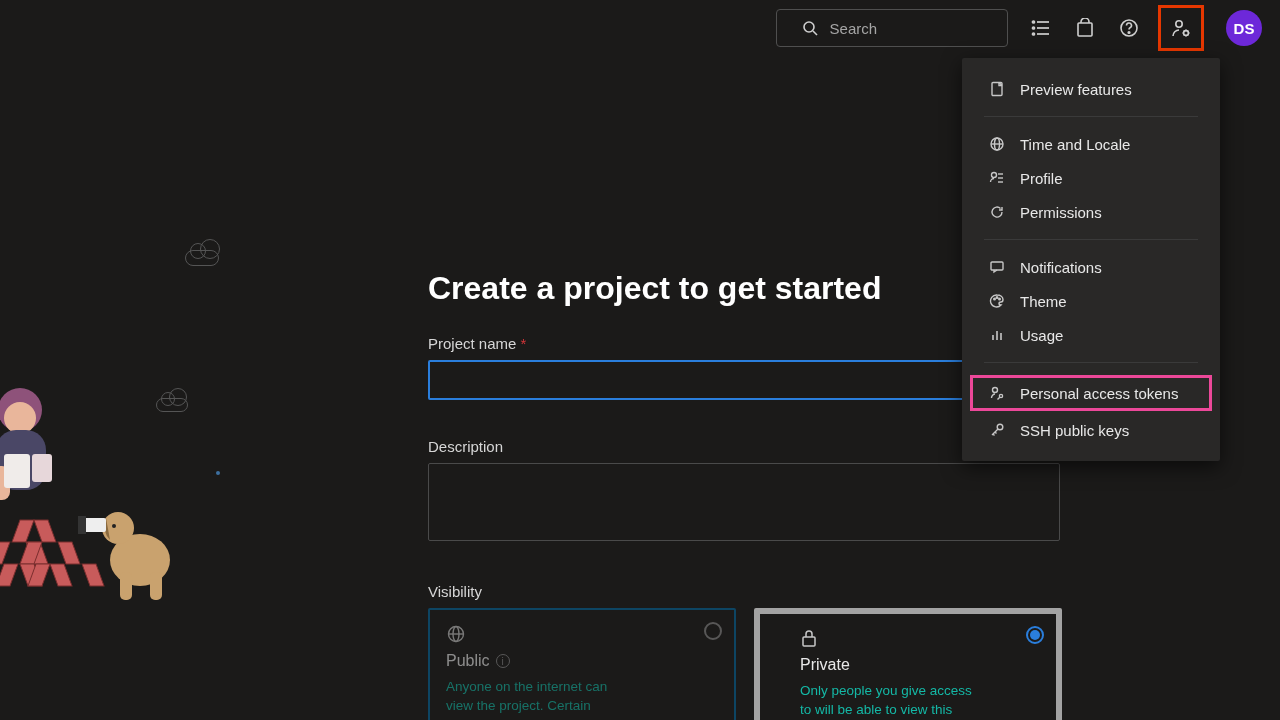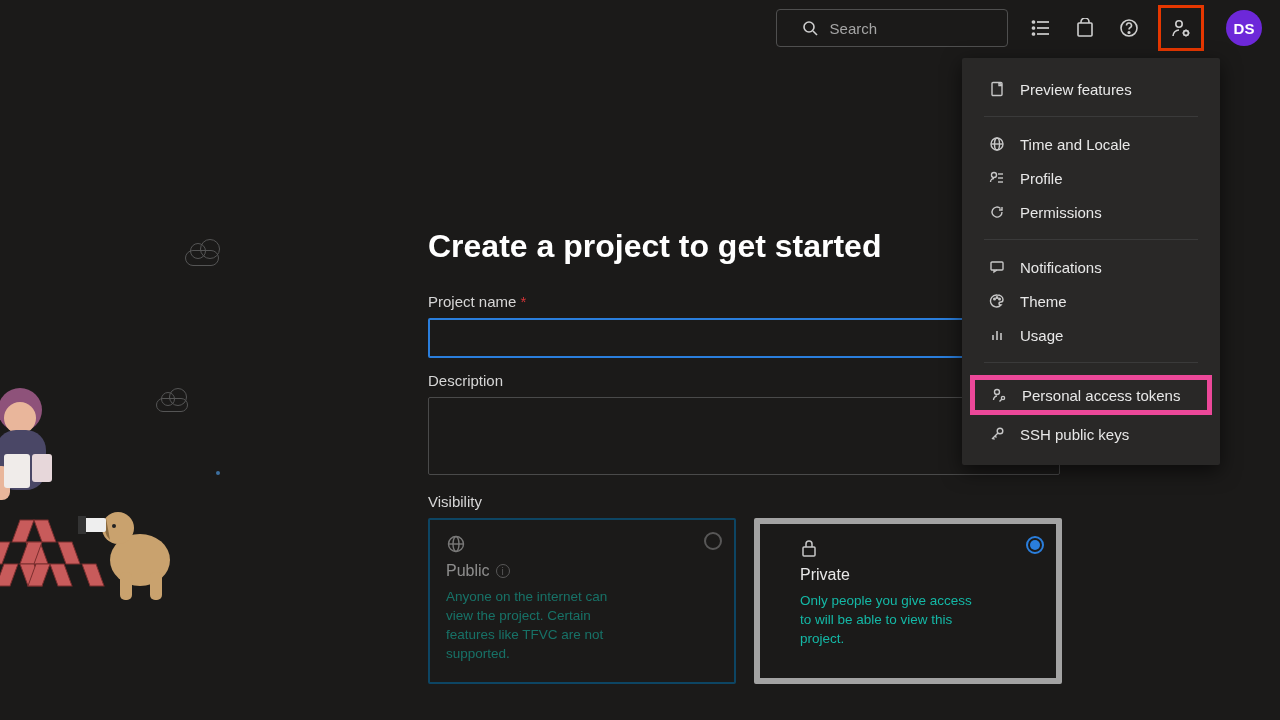--- a/index.html
+++ b/index.html
@@ -74,35 +74,36 @@
   .dropdown .divider { height: 1px; background: #3a3a3a; margin: 6px 14px; }
   .menu-item {
     display: flex; align-items: center; gap: 14px;
     padding: 8px 18px;
     font-size: 15px;
     color: #e8e8e8;
     cursor: pointer;
   }
   .menu-item .mi-icon { width: 18px; height: 18px; color: #c7c7c7; display:flex; align-items:center; justify-content:center; }
   .menu-item.highlighted {
-    border: 5px solid #ec4899;
+    border: 3px solid #ec4899;
     padding: 6px 15px;
     margin: 2px 0;
   }
   .main {
     position: absolute;
     left: 428px;
     top: 228px;
     width: 640px;
   }
   .main h1 {
     font-size: 32px;
     font-weight: 700;
     color: #ffffff;
     margin-bottom: 28px;
+    margin-top: 42px;
   }
   .field-label {
     font-size: 15px;
     color: #d6d6d6;
     margin-bottom: 8px;
   }
   .req { color: #d13438; margin-left: 4px; }
   .text-input {
     width: 632px;
     height: 40px;
@@ -119,21 +120,21 @@
     height: 78px;
     background: #1b1a19;
     border: 1px solid #4a4a4a;
     border-radius: 2px;
     padding: 8px 10px;
     color: #fff;
     font-size: 15px;
     resize: none;
     outline: none;
   }
-  .field-block { margin-bottom: 14px; }
+  .field-block { margin-bottom: 38px; }
   .vis-row { display: flex; gap: 18px; }
   .vis-card {
     position: relative;
     width: 308px;
     min-height: 160px;
     border: 2px solid #0369a1;
     padding: 14px 16px 18px;
     border-radius: 2px;
   }
   .vis-card.selected { border: 6px solid #a3a3a3; padding-left: 40px; }

